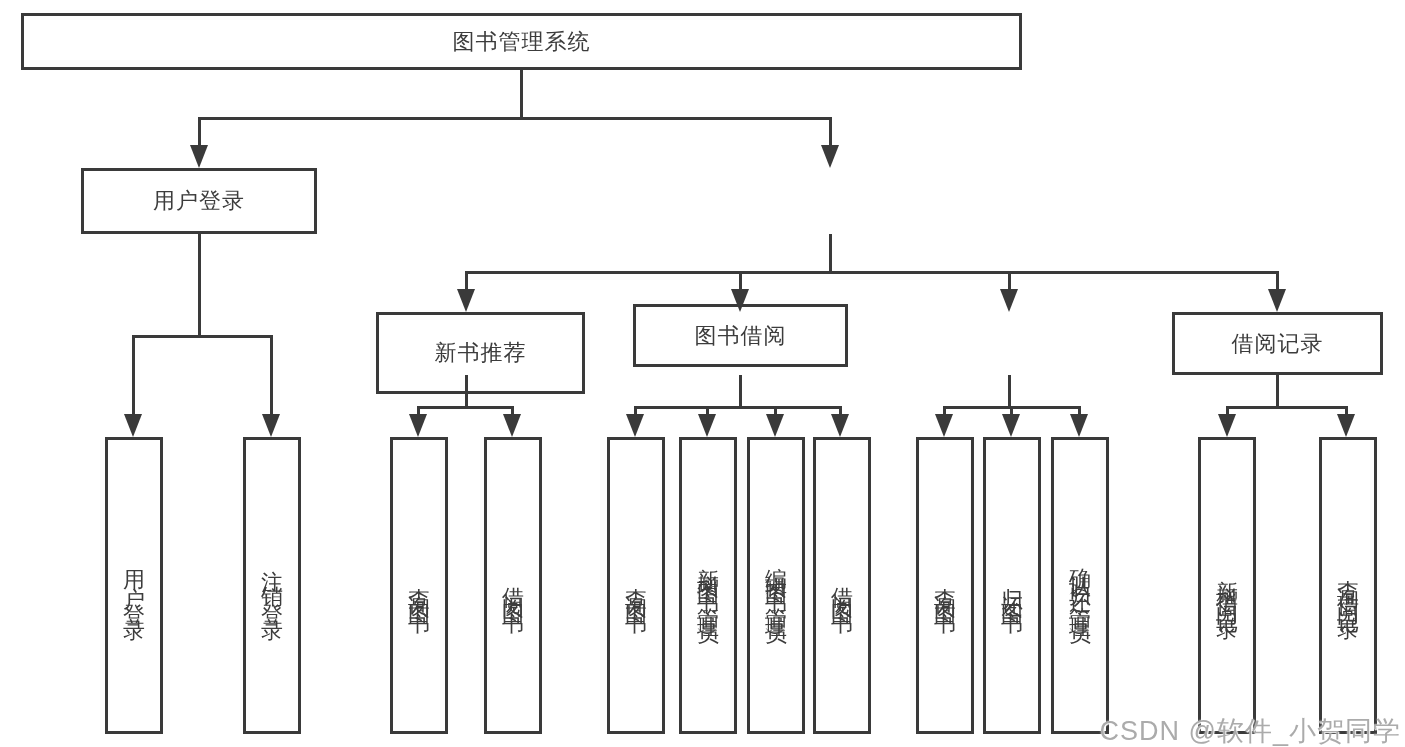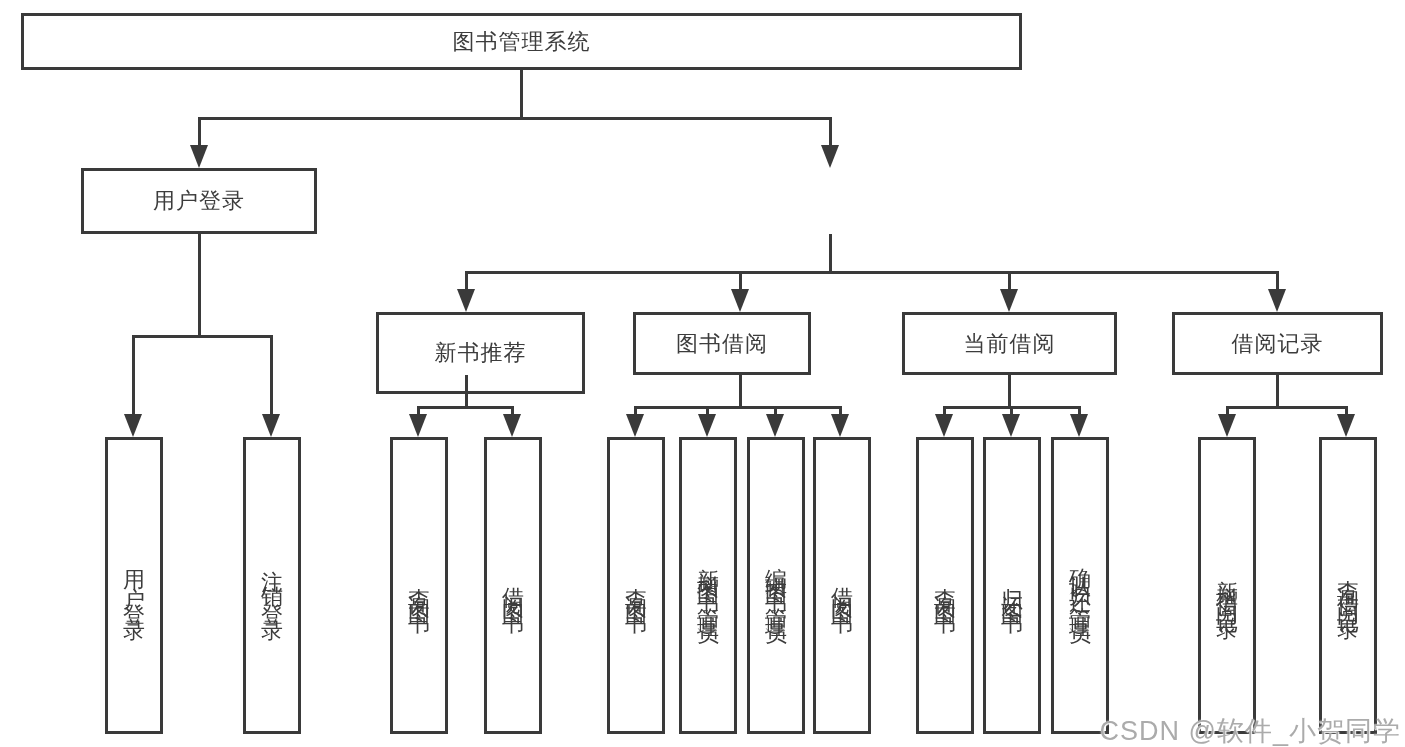--- a/index.html
+++ b/index.html
@@ -40,27 +40,24 @@
 
   <div class="node" style="left:81px;top:168px;width:236px;height:66px">
     <span>用户登录</span>
   </div>
 
 
   <div class="node" style="left:376px;top:312px;width:209px;height:82px">
     <span>新书推荐</span>
   </div>
 
-  <div class="node" style="left:633px;top:312px;width:178px;height:63px">
+  <div class="node" style="left:633px;top:304px;width:215px;height:63px">
     <span>图书借阅</span>
   </div>
 
-  <div class="node" style="left:902px;top:312px;width:215px;height:63px">
-    <span>当前借阅</span>
-  </div>
 
   <div class="node" style="left:1172px;top:312px;width:211px;height:63px">
     <span>借阅记录</span>
   </div>
 
   <div class="node leaf wide" style="left:105px;top:437px;width:58px;height:297px">
     <span class="lbl">用户登录</span>
   </div>
   <div class="node leaf wide" style="left:243px;top:437px;width:58px;height:297px">
     <span class="lbl">注销登录</span>

